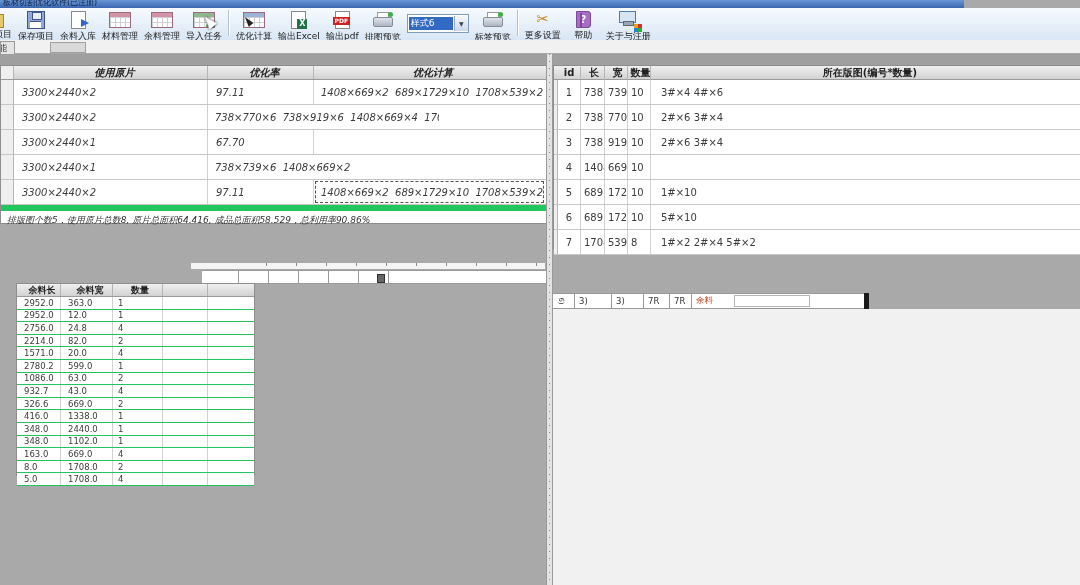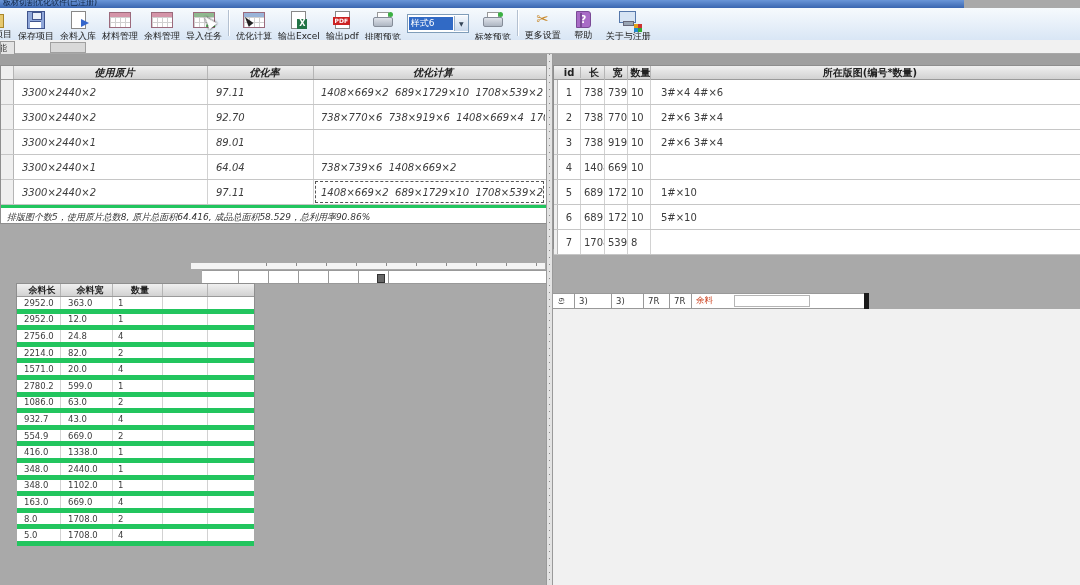--- a/index.html
+++ b/index.html
@@ -80,36 +80,36 @@
   .trow{display:flex;border-bottom:1px solid #c6c6c6;background:#fff;}
   .tc{box-sizing:border-box;border-right:1px solid #d2d2d2;font-size:10px;display:flex;align-items:center;
       overflow:hidden;white-space:pre;}
   .selcell{background:#efefef;border-right:1px solid #b5b5b5;}
   
   #plan-table{left:0;top:65px;width:546px;height:157px;font-style:italic;}
   #plan-table .thead{height:13px;}
   #plan-table .trow{height:24px;}
   .plan-c0{width:13px;}.plan-c1{width:194px;padding-left:8px;}.plan-c2{width:106px;padding-left:8px;}
   .plan-c3{width:231px;padding-left:7px;border-right:none;}
-  #plan-summary{height:19px;font-size:9px;line-height:19px;padding-left:6px;border-top:3px solid #22c55e;
+  #plan-summary{height:19px;font-size:9px;line-height:19px;padding-left:6px;border-top:6px solid #22c55e;
     white-space:nowrap;overflow:hidden;color:#333;}
   .focuscell{outline:1px dashed #555;outline-offset:-2px;}
   
   #hscroll{position:absolute;left:190px;top:262px;width:356px;height:8px;background:#f4f4f4;border:1px solid #aaa;box-sizing:border-box;}
   #hscroll::before{content:"";position:absolute;left:46px;top:0;right:0;height:3px;
     background:repeating-linear-gradient(90deg,transparent 0 29px,#8a8a8a 29px 30px);}
   #cellstrip{position:absolute;left:202px;top:270px;width:344px;height:14px;background:#fff;
     border-top:1px solid #999;border-bottom:1px solid #999;box-sizing:border-box;}
   .vdiv{position:absolute;top:0;width:1px;height:100%;background:#999;}
   #tinyglyph{position:absolute;left:175px;top:3px;width:6px;height:7px;background:#666;border:1px solid #333;}
   
   #leftover-table{left:0;top:283px;width:237px;height:191px;margin-left:16px;}
   #leftover-table .thead{height:12px;}
   #leftover-table .hc{font-size:9px;}
-  #leftover-table .trow{height:11.6px;border-bottom:5px solid #22c55e;}
+  #leftover-table .trow{height:11.6px;border-bottom:1px solid #22c55e;}
   #leftover-table .tc{font-size:8.5px;}
   .lo-c0{width:44px;padding-left:7px;}.lo-c1{width:52px;padding-left:7px;}.lo-c2{width:50px;padding-left:5px;}
   .lo-c3{width:45px;}.lo-c4{width:44px;border-right:none;}
   
   #parts-table{left:553px;top:65px;width:527px;height:182px;border-right:none;}
   #parts-table .thead{height:13px;align-items:center;}
   #parts-table .trow{height:24px;}
   .pt-c0{width:4px;}.pt-c1{width:23px;justify-content:center;}.pt-c2{width:24px;padding-left:3px;}
   .pt-c3{width:23px;padding-left:3px;}.pt-c4{width:23px;padding-left:3px;}
   .pt-c5{width:428px;padding-left:10px;border-right:none;}
@@ -225,32 +225,30 @@
     <div id="plan-body">
         <div class="trow">
           <div class="tc plan-c0 selcell"></div>
           <div class="tc plan-c1">3300×2440×2</div>
           <div class="tc plan-c2">97.11</div>
           <div class="tc plan-c3">1408×669×2  689×1729×10  1708×539×2</div>
         </div>
         <div class="trow">
           <div class="tc plan-c0 selcell"></div>
           <div class="tc plan-c1">3300×2440×2</div>
-          <div class="tc plan-c2">92.70</div>
           <div class="tc plan-c3">738×770×6  738×919×6  1408×669×4  1708×539×4</div>
         </div>
         <div class="trow">
           <div class="tc plan-c0 selcell"></div>
           <div class="tc plan-c1">3300×2440×1</div>
-          <div class="tc plan-c2">89.01</div>
+          <div class="tc plan-c2">67.70</div>
         </div>
         <div class="trow">
           <div class="tc plan-c0 selcell"></div>
           <div class="tc plan-c1">3300×2440×1</div>
-          <div class="tc plan-c2">64.04</div>
           <div class="tc plan-c3">738×739×6  1408×669×2</div>
         </div>
         <div class="trow">
           <div class="tc plan-c0 selcell"></div>
           <div class="tc plan-c1">3300×2440×2</div>
           <div class="tc plan-c2">97.11</div>
           <div class="tc plan-c3 focuscell">1408×669×2  689×1729×10  1708×539×2</div>
         </div>
       </div>
     <div id="plan-summary">排版图个数5，使用原片总数8, 原片总面积64.416, 成品总面积58.529，总利用率90.86%</div>
@@ -326,21 +324,21 @@
           <div class="tc lo-c4"></div>
         </div>
         <div class="trow">
           <div class="tc lo-c0">932.7</div>
           <div class="tc lo-c1">43.0</div>
           <div class="tc lo-c2">4</div>
           <div class="tc lo-c3"></div>
           <div class="tc lo-c4"></div>
         </div>
         <div class="trow">
-          <div class="tc lo-c0">554.9</div>
+          <div class="tc lo-c0">326.6</div>
           <div class="tc lo-c1">669.0</div>
           <div class="tc lo-c2">2</div>
           <div class="tc lo-c3"></div>
           <div class="tc lo-c4"></div>
         </div>
         <div class="trow">
           <div class="tc lo-c0">416.0</div>
           <div class="tc lo-c1">1338.0</div>
           <div class="tc lo-c2">1</div>
           <div class="tc lo-c3"></div>
@@ -440,20 +438,21 @@
           <div class="tc pt-c3">1729</div>
           <div class="tc pt-c4">10</div>
           <div class="tc pt-c5">5#×10</div>
         </div>
         <div class="trow">
           <div class="tc pt-c0 selcell"></div>
           <div class="tc pt-c1">7</div>
           <div class="tc pt-c2">1708</div>
           <div class="tc pt-c3">539</div>
           <div class="tc pt-c4">8</div>
+          <div class="tc pt-c5">1#×2 2#×4 5#×2</div>
         </div>
       </div>
   </div>
 
   <div id="right-strip">
     <div class="scell rot" style="width:22px">
         <span>6)</span>
       </div>
     <div class="scell" style="width:37px">3)</div>
     <div class="scell" style="width:32px">3)</div>

